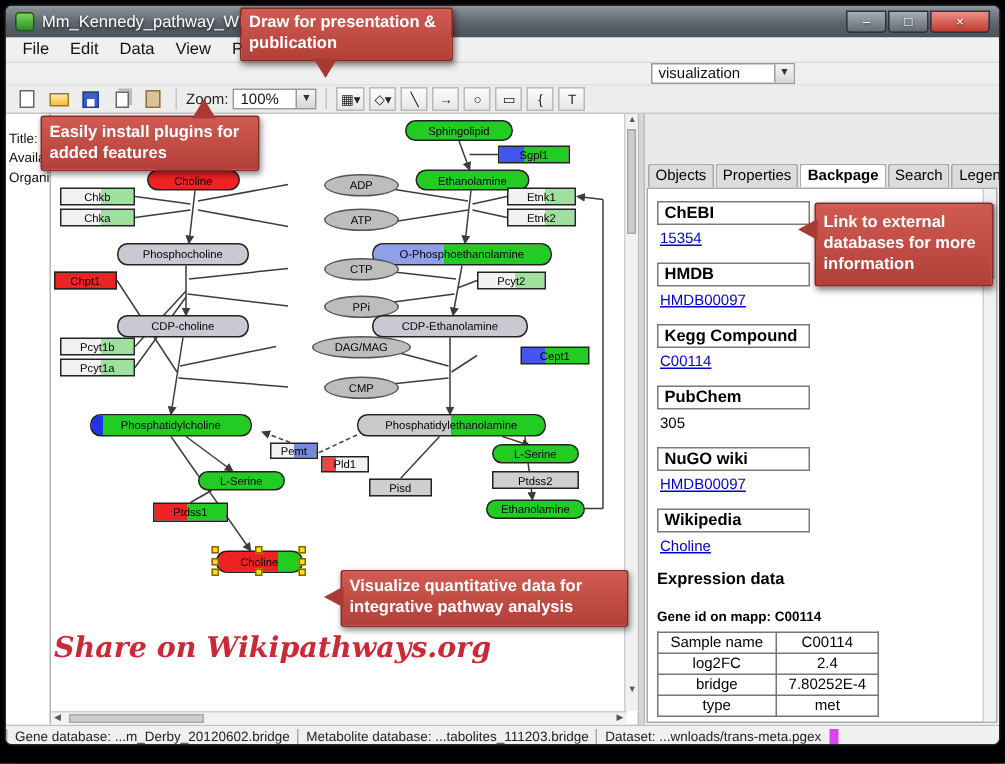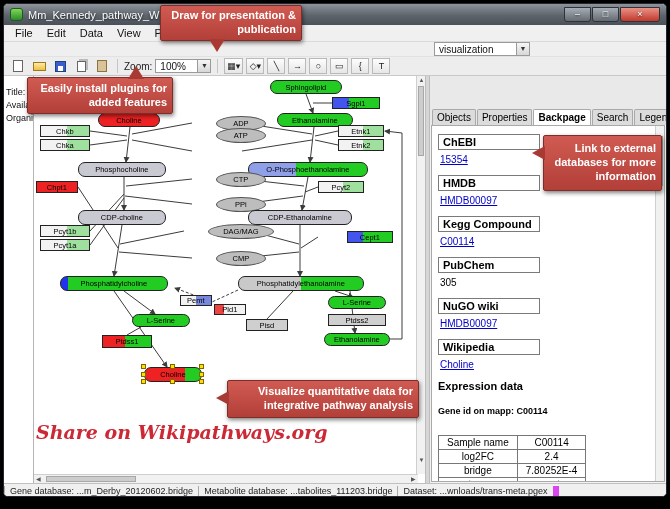--- a/index.html
+++ b/index.html
@@ -76,33 +76,33 @@
          border-radius:2px 2px 0 0; white-space:nowrap;margin-top:31px; }
   .tab.active { background:#fff; font-weight:bold; }
   .bp-wrap { flex:1; margin:0 1px 1px 1px; background:#fff; border:1px solid #a9a9a9; display:flex; overflow:hidden; }
   .bp-content { flex:1; padding:8px 6px; font-size:10px; color:#000; overflow:hidden; }
   .bp-scroll { width:9px; background:#f1f1f1; border-left:1px solid #d0d0d0; position:relative; }
   .bp-header-box { border:1px solid #7a7a7a; background:#fff; font-weight:bold; font-size:11px;
                    padding:1px 4px; width:102px; margin-bottom:4px; }
   .bp-link { display:block; color:#0000cc; text-decoration:underline; margin:0 0 10px 2px; }
   .bp-plain { margin:0 0 10px 2px; }
   .bp-exp { font-weight:bold; font-size:11px; margin:4px 0 14px 0; }
-  .bp-geneid { font-weight:bold; font-size:9px; margin-bottom:19px; }
+  .bp-geneid { font-weight:bold; font-size:9px; margin-bottom:5px; }
   .bp-table { border-collapse:collapse; font-size:10px; }
   .bp-table td { border:1px solid #777; padding:1px 8px; text-align:center; background:#fff; }
 
   
   .statusbar { height:15px; background:#f0f0f0; border-top:1px solid #c0c0c0; display:flex; align-items:center;
                font-size:9px; color:#222; overflow:hidden; }
   .sb-seg { border-left:1px solid #aaa; padding:0 5px; white-space:nowrap; overflow:hidden; }
   .sb-seg.last { border-right:6px solid #d946ef; }
 
   
   .callout { position:absolute; z-index:40; background:linear-gradient(#d05b53,#b23f38); border:1px solid #7e2d28;
-             color:#fff; font-weight:bold; font-size:11px; text-align:right; display:flex; align-items:center;
+             color:#fff; font-weight:bold; font-size:11px; text-align:left; display:flex; align-items:center;
              justify-content:center; padding:2px 5px; border-radius:2px; box-shadow:1px 2px 4px rgba(0,0,0,.5);
              line-height:1.25; }
   .ptr { position:absolute; width:0; height:0; }
   .ptr.down { border-left:8px solid transparent; border-right:8px solid transparent; border-top:13px solid #a83a33; bottom:-12px; }
   .ptr.up { border-left:8px solid transparent; border-right:8px solid transparent; border-bottom:13px solid #a83a33; top:-12px; }
   .ptr.left { border-top:7px solid transparent; border-bottom:7px solid transparent; border-right:13px solid #a83a33; left:-12px; }
   .co-draw { left:160px; top:5px; width:142px; height:36px; }
   .co-plugins { left:27px; top:77px; width:146px; height:37px; }
   .co-link { left:543px; top:135px; width:119px; height:56px; }
   .co-visualize { left:227px; top:380px; width:192px; height:38px; }
@@ -236,21 +236,21 @@
           <div id="pathway-layer">
               <div class="node round" style="left: 236px; top: 4px; width: 72px; height: 14px; background: rgb(34, 204, 34);">Sphingolipid</div>
               <div class="node gene" style="left: 298px; top: 21px; width: 48px; height: 12px; background: linear-gradient(to right, rgb(68, 85, 238) 0%, rgb(68, 85, 238) 35%, rgb(34, 204, 34) 35%);">Sgpl1</div>
               <div class="node round" style="left: 243px; top: 37px; width: 76px; height: 14px; background: rgb(34, 204, 34);">Ethanolamine</div>
               <div class="node gene" style="left: 304px; top: 49px; width: 46px; height: 12px; background: linear-gradient(to right, rgb(242, 242, 242) 0%, rgb(242, 242, 242) 55%, rgb(159, 224, 159) 55%);">Etnk1</div>
               <div class="node gene" style="left: 304px; top: 63px; width: 46px; height: 12px; background: linear-gradient(to right, rgb(242, 242, 242) 0%, rgb(242, 242, 242) 55%, rgb(159, 224, 159) 55%);">Etnk2</div>
               <div class="node round" style="left: 64px; top: 37px; width: 62px; height: 14px; background: rgb(238, 34, 34);">Choline</div>
               <div class="node gene" style="left: 6px; top: 49px; width: 50px; height: 12px; background: linear-gradient(to right, rgb(242, 242, 242) 0%, rgb(242, 242, 242) 55%, rgb(159, 224, 159) 55%);">Chkb</div>
               <div class="node gene" style="left: 6px; top: 63px; width: 50px; height: 12px; background: linear-gradient(to right, rgb(242, 242, 242) 0%, rgb(242, 242, 242) 55%, rgb(159, 224, 159) 55%);">Chka</div>
               <div class="node ellipse" style="left: 158px; top: 40px; width: 50px; height: 15px; background: rgb(189, 189, 189);">ADP</div>
-              <div class="node ellipse" style="left: 158px; top: 52px; width: 50px; height: 15px; background: rgb(189, 189, 189);">ATP</div>
+              <div class="node ellipse" style="left: 158px; top: 63px; width: 50px; height: 15px; background: rgb(189, 189, 189);">ATP</div>
               <div class="node round" style="left: 44px; top: 86px; width: 88px; height: 15px; background: rgb(201, 201, 210);">Phosphocholine</div>
               <div class="node round" style="left: 214px; top: 86px; width: 120px; height: 15px; background: linear-gradient(to right, rgb(143, 159, 232) 0%, rgb(143, 159, 232) 40%, rgb(34, 204, 34) 40%);">O-Phosphoethanolamine</div>
               <div class="node ellipse" style="left: 158px; top: 96px; width: 50px; height: 15px; background: rgb(189, 189, 189);">CTP</div>
               <div class="node gene" style="left: 2px; top: 105px; width: 42px; height: 12px; background: rgb(238, 34, 34);">Chpt1</div>
               <div class="node gene" style="left: 284px; top: 105px; width: 46px; height: 12px; background: linear-gradient(to right, rgb(242, 242, 242) 0%, rgb(242, 242, 242) 55%, rgb(159, 224, 159) 55%);">Pcyt2</div>
               <div class="node ellipse" style="left: 158px; top: 121px; width: 50px; height: 15px; background: rgb(189, 189, 189);">PPi</div>
               <div class="node round" style="left: 44px; top: 134px; width: 88px; height: 15px; background: rgb(201, 201, 210);">CDP-choline</div>
               <div class="node round" style="left: 214px; top: 134px; width: 104px; height: 15px; background: rgb(201, 201, 210);">CDP-Ethanolamine</div>
               <div class="node gene" style="left: 6px; top: 149px; width: 50px; height: 12px; background: linear-gradient(to right, rgb(242, 242, 242) 0%, rgb(242, 242, 242) 55%, rgb(159, 224, 159) 55%);">Pcyt1b</div>
               <div class="node gene" style="left: 6px; top: 163px; width: 50px; height: 12px; background: linear-gradient(to right, rgb(242, 242, 242) 0%, rgb(242, 242, 242) 55%, rgb(159, 224, 159) 55%);">Pcyt1a</div>

